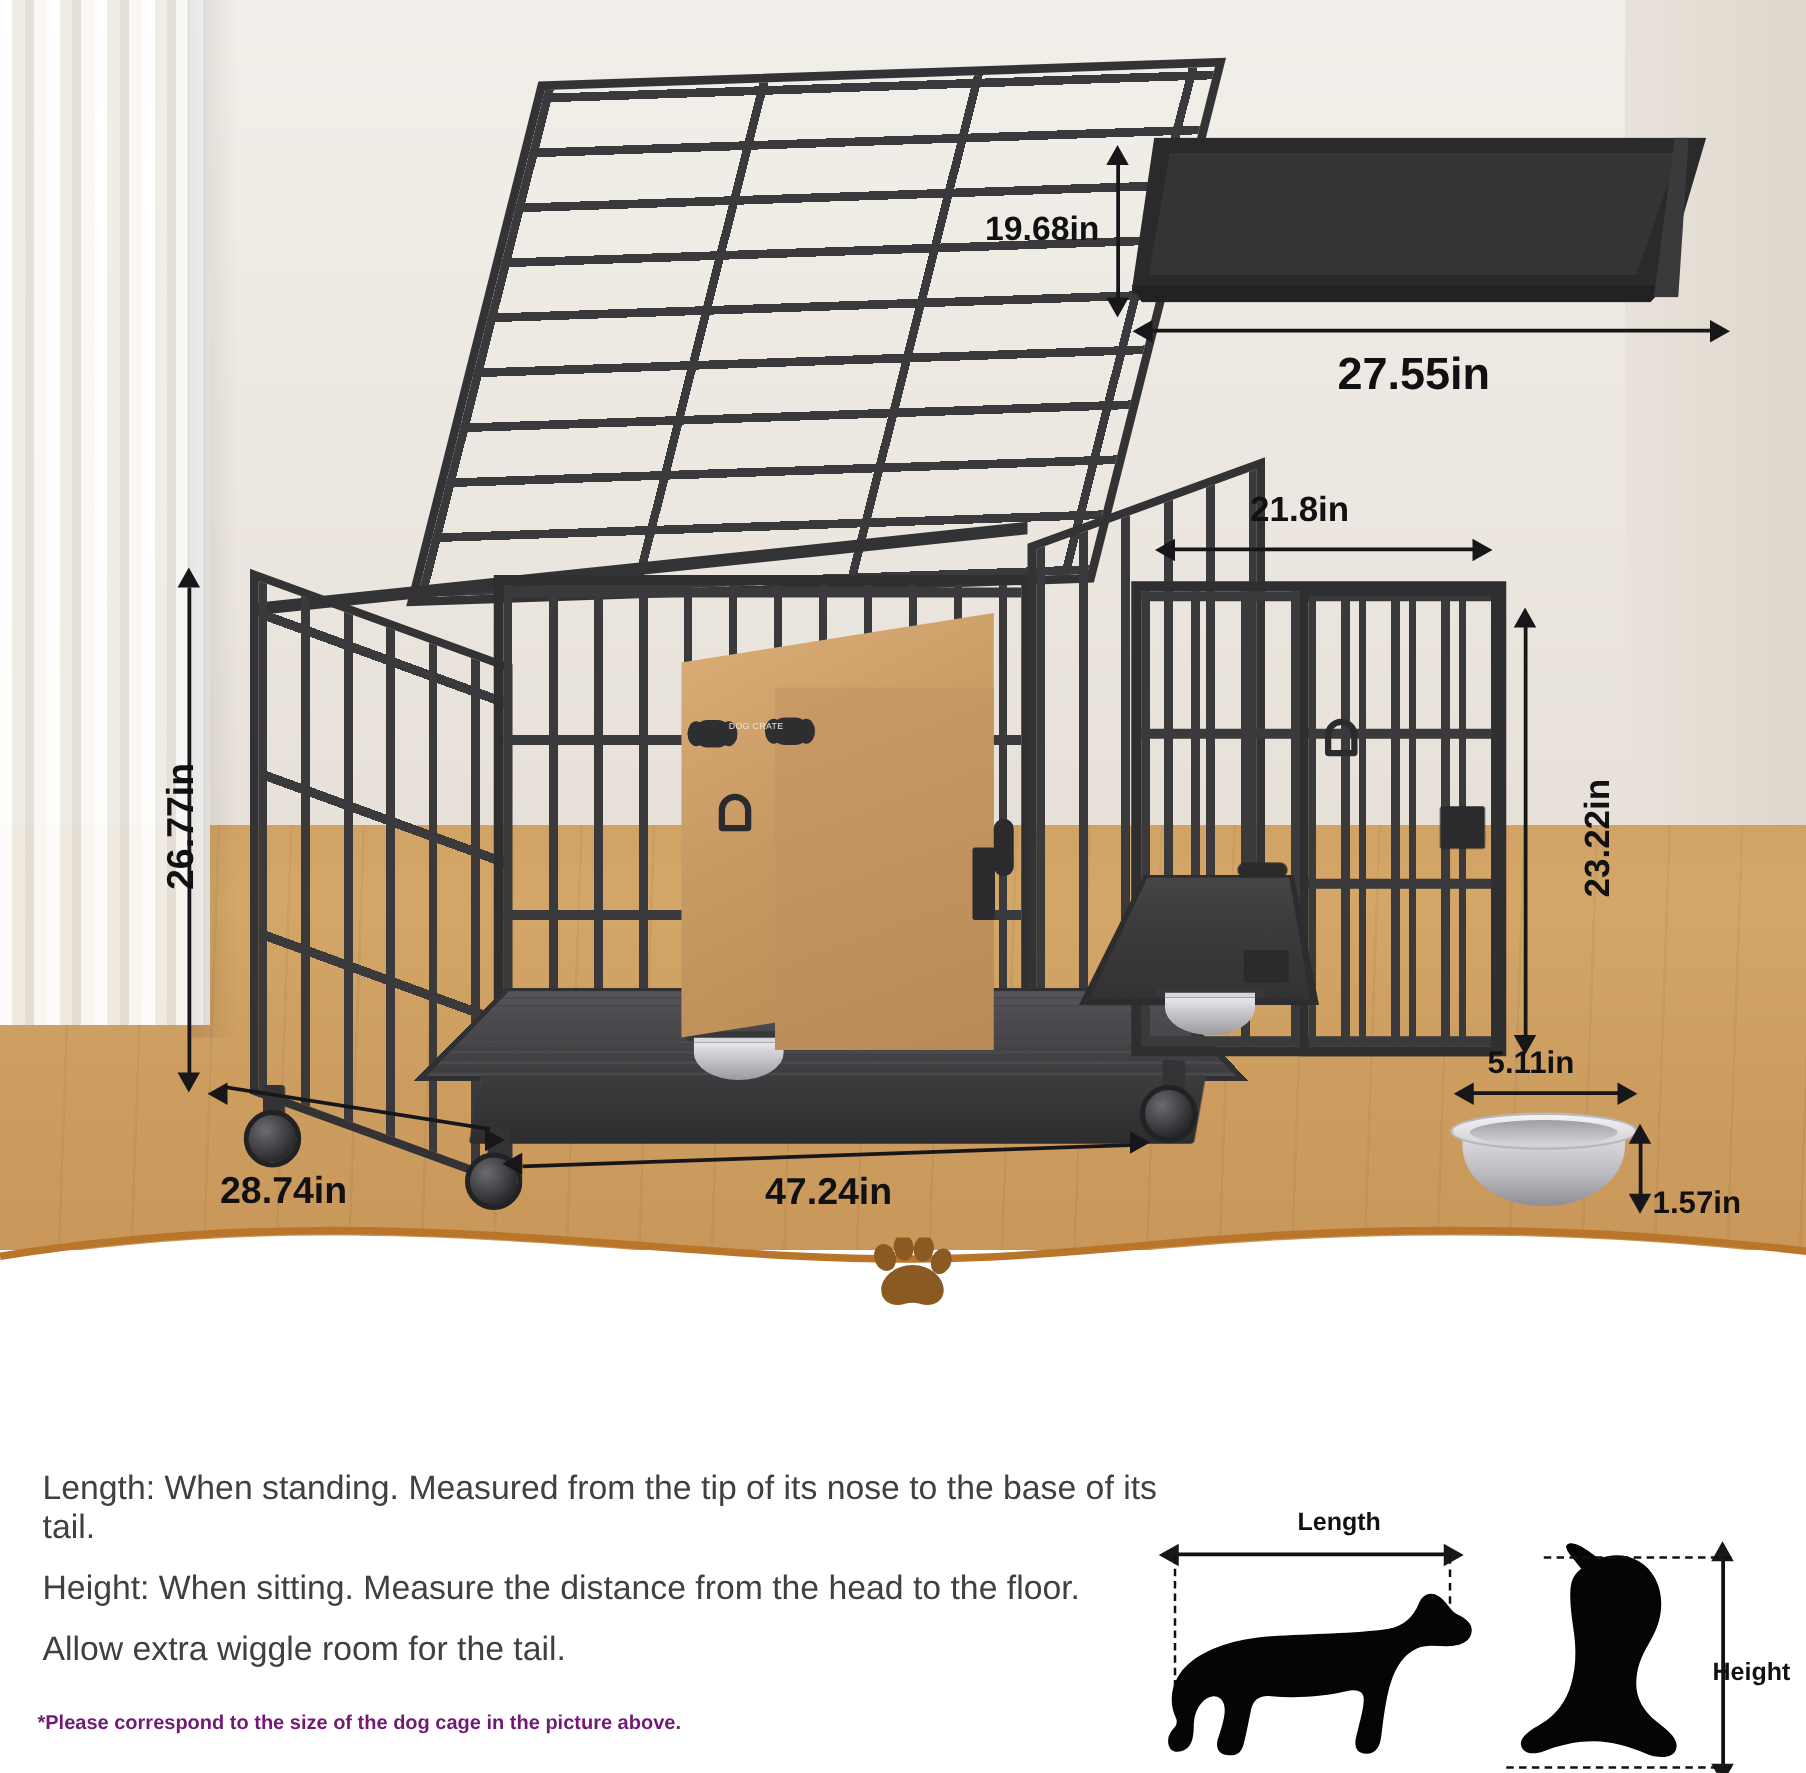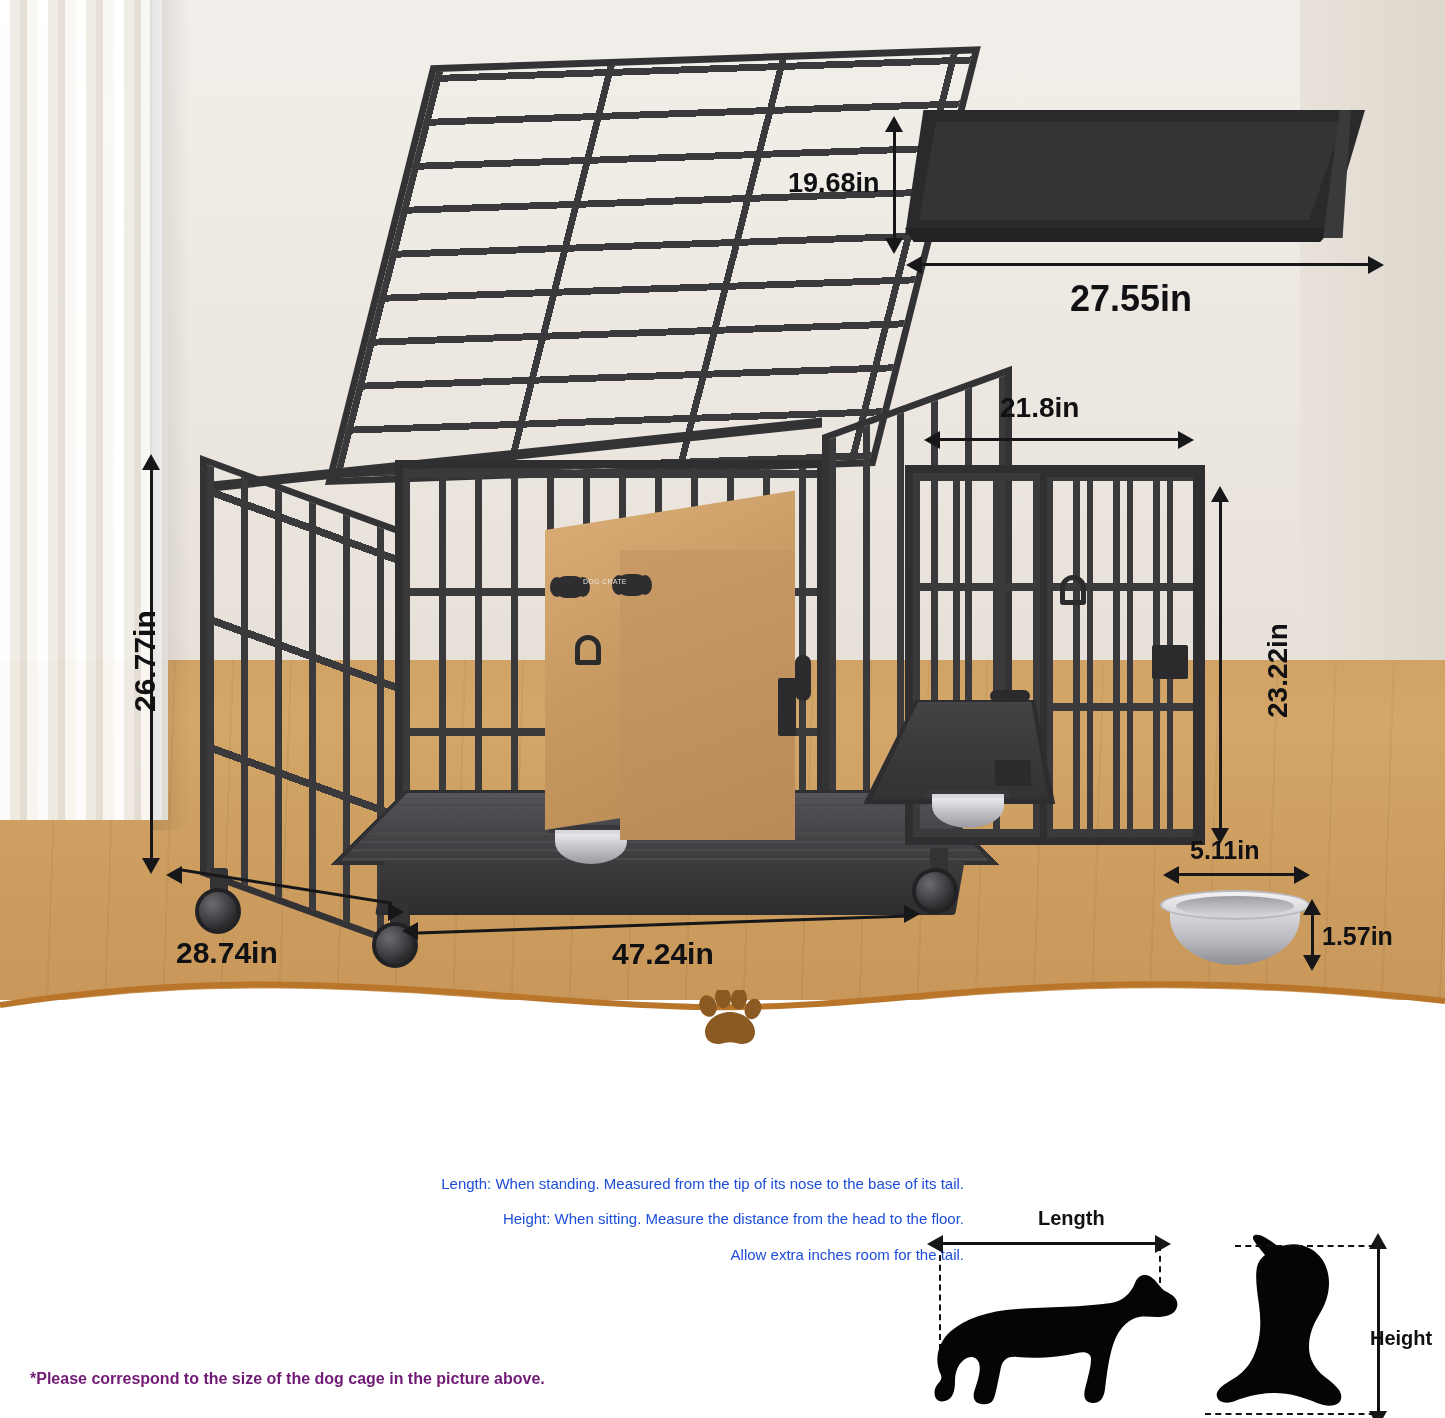--- a/index.html
+++ b/index.html
@@ -455,25 +455,24 @@
     font-weight: bold;
     color: #b9762a;
     letter-spacing: -0.5px;
   }
   .body-lines {
     position: absolute;
     left: 34px; top: 140px;
     width: 930px;
   }
   .body-line {
-    font-size: 15px;
-    color: #1d4ed8;
+    font-size: 27px;
+    color: #404040;
     margin-bottom: 18px;
     line-height: 1.15;
-    text-align: right;
   }
   .note {
     position: absolute;
     left: 30px; top: 335px;
     font-size: 16px;
     font-weight: bold;
     color: #701a75;
   }
 
   
@@ -627,21 +626,21 @@
     </div>
 
     <div class="dim-line dim-h" style="left:1178px; top:873px; width:118px;"></div>
     <div class="arrow arrow-left" style="left:1163px; top:866px;"></div>
     <div class="arrow arrow-right" style="left:1294px; top:866px;"></div>
     <div class="dim-label" style="left:1190px; top:836px; font-size:25px;">5.11in</div>
 
     <div class="dim-line dim-v" style="left:1311px; top:913px; height:44px;"></div>
     <div class="arrow arrow-up" style="left:1303px; top:899px;"></div>
     <div class="arrow arrow-down" style="left:1303px; top:955px;"></div>
-    <div class="dim-label" style="left:1322px; top:922px; font-size:25px;">1.57in</div>
+    <div class="dim-label" style="left:1322px; top:948px; font-size:25px;">1.57in</div>
   </div>
 
   <div class="wave-band">
     <svg width="1445" height="60" viewBox="0 0 1445 60" preserveAspectRatio="none">
       <path d="M0,34 C180,6 320,10 520,26 C700,40 760,40 930,24 C1110,8 1270,10 1445,30 L1445,60 L0,60 Z" fill="#ffffff"></path>
       <path d="M0,30 C180,2 320,6 520,22 C700,36 760,36 930,20 C1110,4 1270,6 1445,26" fill="none" stroke="#b9762a" stroke-width="6"></path>
     </svg>
   </div>
   <div class="paw">
     <svg width="70" height="58" viewBox="0 0 70 58">
@@ -651,21 +650,21 @@
       <ellipse cx="58" cy="19" rx="8" ry="10.5" fill="#8a5a22" transform="rotate(22 58 19)"></ellipse>
       <path d="M35,22 C49,22 60,32 60,42 C60,52 50,56 41,53 C37,52 33,52 29,53 C20,56 10,52 10,42 C10,32 21,22 35,22 Z" fill="#8a5a22"></path>
     </svg>
   </div>
 
   <div class="bottom">
 
     <div class="body-lines">
       <div class="body-line">Length: When standing. Measured from the tip of its nose to the base of its tail.</div>
       <div class="body-line">Height: When sitting. Measure the distance from the head to the floor.</div>
-      <div class="body-line">Allow extra inches room for the tail.</div>
+      <div class="body-line">Allow extra wiggle room for the tail.</div>
     </div>
 
     <div class="note">*Please correspond to the size of the dog cage in the picture above.</div>
 
     <div class="dog-diagram">
 
       <div class="dim-line dim-h" style="left:36px; top:57px; width:220px; background:#111114;"></div>
       <div class="arrow arrow-left" style="left:22px; top:50px;"></div>
       <div class="arrow arrow-right" style="left:250px; top:50px;"></div>
       <div class="dimtext-sm" style="left:96px; top:22px;">Length</div>

